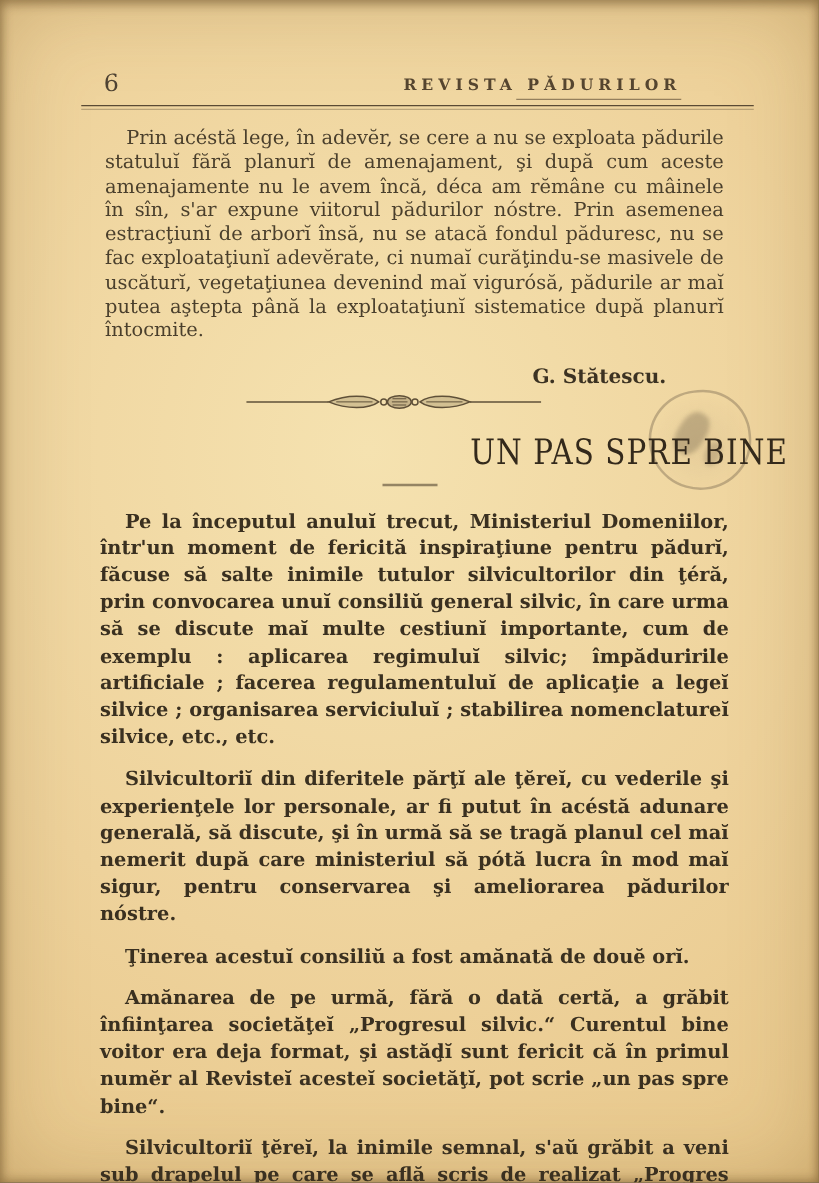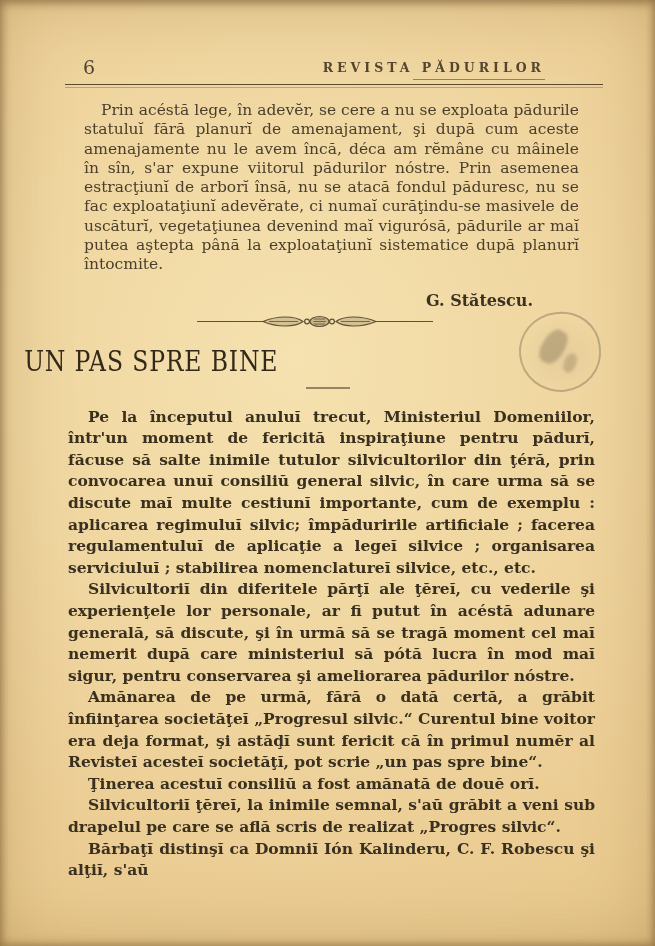--- a/index.html
+++ b/index.html
@@ -79,38 +79,38 @@
   .stamp .mark2{
     position:absolute;left:42px;top:40px;width:12px;height:20px;
     background:rgba(122,105,80,.30);
     border-radius:45%;
     transform:rotate(28deg);
     filter:blur(1.5px);
   }
   
   .article-title{
     margin:16px 0 0;
-    text-align:left;
+    text-align:right;
     font-size:28px;font-weight:normal;
     line-height:32px;
     color:#33291b;
   }
   .article-title span{display:inline-block;transform:scaleX(.84);letter-spacing:1px;}
   .title-rule{
     width:44px;margin:9px auto 0;
     border-top:2px solid rgba(70,56,38,.55);
   }
   .article{
     margin:17px 60px 0 68px;
     font-size:15.5px;line-height:21.6px;
     font-weight:bold;
     text-align:justify;
     color:#3a3020;
   }
-  .article p{margin:0;text-indent:20px;}
+  .article p{margin:12px;text-indent:20px;}
 </style>
 </head>
 <body>
 
 <div class="page">
 
   <div class="header-row">
     <span class="pagenum">6</span>
     <div class="journal">REVISTA PĂDURILOR</div>
   </div>
@@ -141,20 +141,20 @@
   <div class="stamp">
     <div class="mark1"></div>
     <div class="mark2"></div>
   </div>
 
   <h1 class="article-title"><span>UN PAS SPRE BINE</span></h1>
   <div class="title-rule"></div>
 
   <section class="article">
     <p>Pe la începutul anuluĭ trecut, Ministeriul Domeniilor, într'un moment de fericită inspiraţiune pentru pădurĭ, făcuse să salte inimile tutulor silvicultorilor din ţéră, prin convocarea unuĭ consiliŭ general silvic, în care urma să se discute maĭ multe cestiunĭ importante, cum de exemplu : aplicarea regimuluĭ silvic; împăduririle artificiale ; facerea regulamentuluĭ de aplicaţie a legeĭ silvice ; organisarea serviciuluĭ ; stabilirea nomenclatureĭ silvice, etc., etc.</p>
-    <p>Silvicultoriĭ din diferitele părţĭ ale ţĕreĭ, cu vederile şi experienţele lor personale, ar fi putut în acéstă adunare generală, să discute, şi în urmă să se tragă moment cel maĭ nemerit după care ministeriul să pótă lucra în mod maĭ sigur, pentru conservarea şi ameliorarea pădurilor nóstre.</p>
+    <p>Silvicultoriĭ din diferitele părţĭ ale ţĕreĭ, cu vederile şi experienţele lor personale, ar fi putut în acéstă adunare generală, să discute, şi în urmă să se tragă planul cel maĭ nemerit după care ministeriul să pótă lucra în mod maĭ sigur, pentru conservarea şi ameliorarea pădurilor nóstre.</p>
+    <p>Ţinerea acestuĭ consiliŭ a fost amănată de douĕ orĭ.</p>
     <p>Amănarea de pe urmă, fără o dată certă, a grăbit înfiinţarea societăţeĭ „Progresul silvic.“ Curentul bine voitor era deja format, şi astăḑĭ sunt fericit că în primul numĕr al Revisteĭ acesteĭ societăţĭ, pot scrie „un pas spre bine“.</p>
-    <p>Ţinerea acestuĭ consiliŭ a fost amănată de douĕ orĭ.</p>
     <p>Silvicultoriĭ ţĕreĭ, la inimile semnal, s'aŭ grăbit a veni sub drapelul pe care se află scris de realizat „Progres silvic“.</p>
     <p>Bărbaţĭ distinşĭ ca Domniĭ Ión Kalinderu, C. F. Robescu şi alţiĭ, s'aŭ</p>
   </section>
 
 </div>
 
 </body></html>

